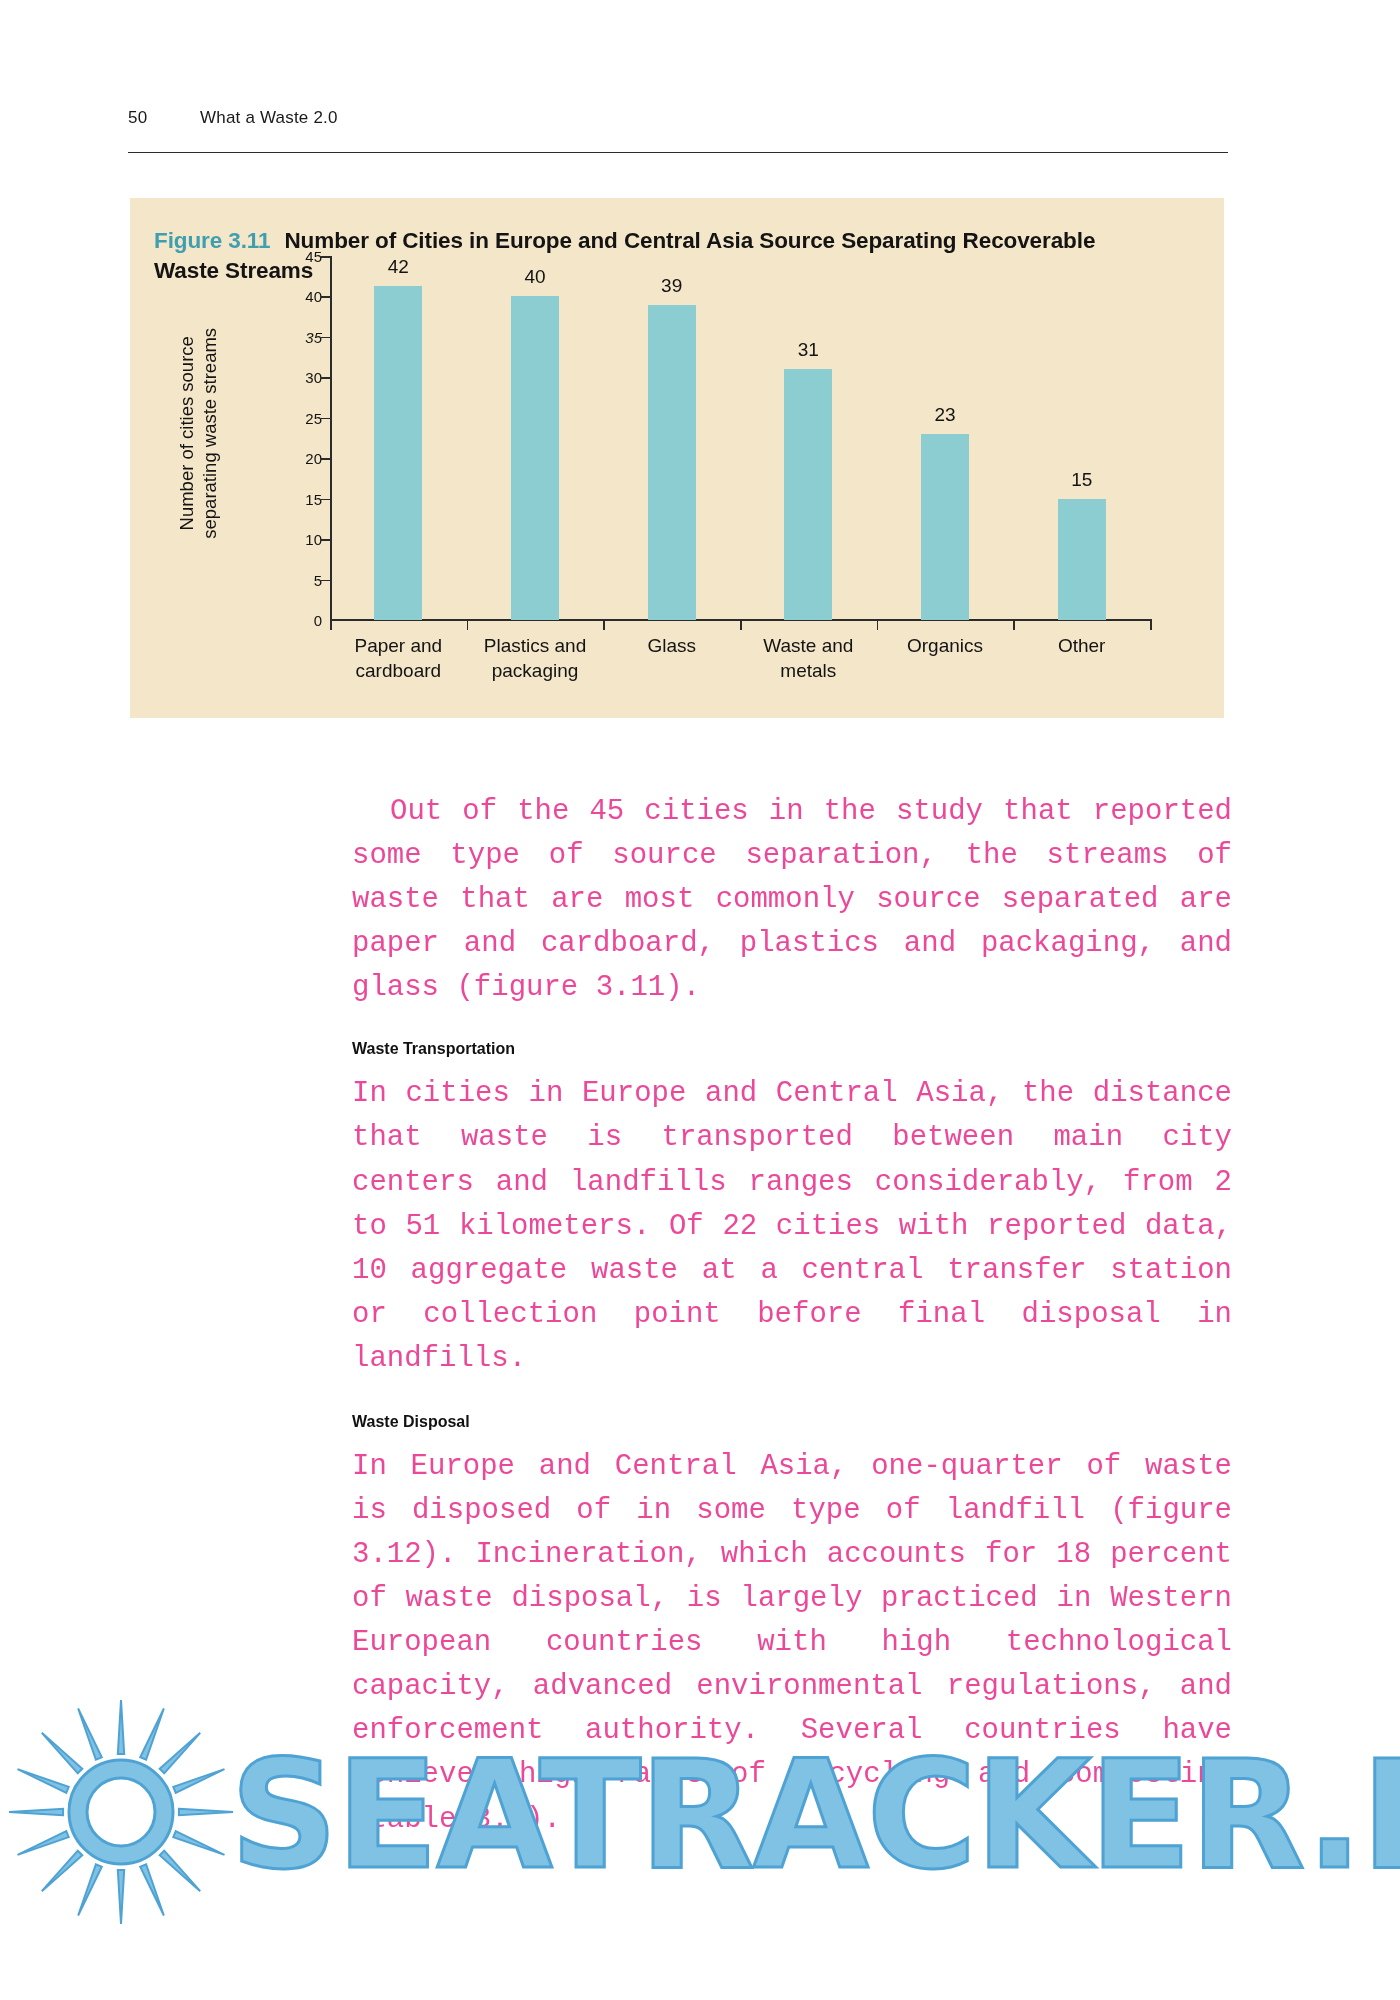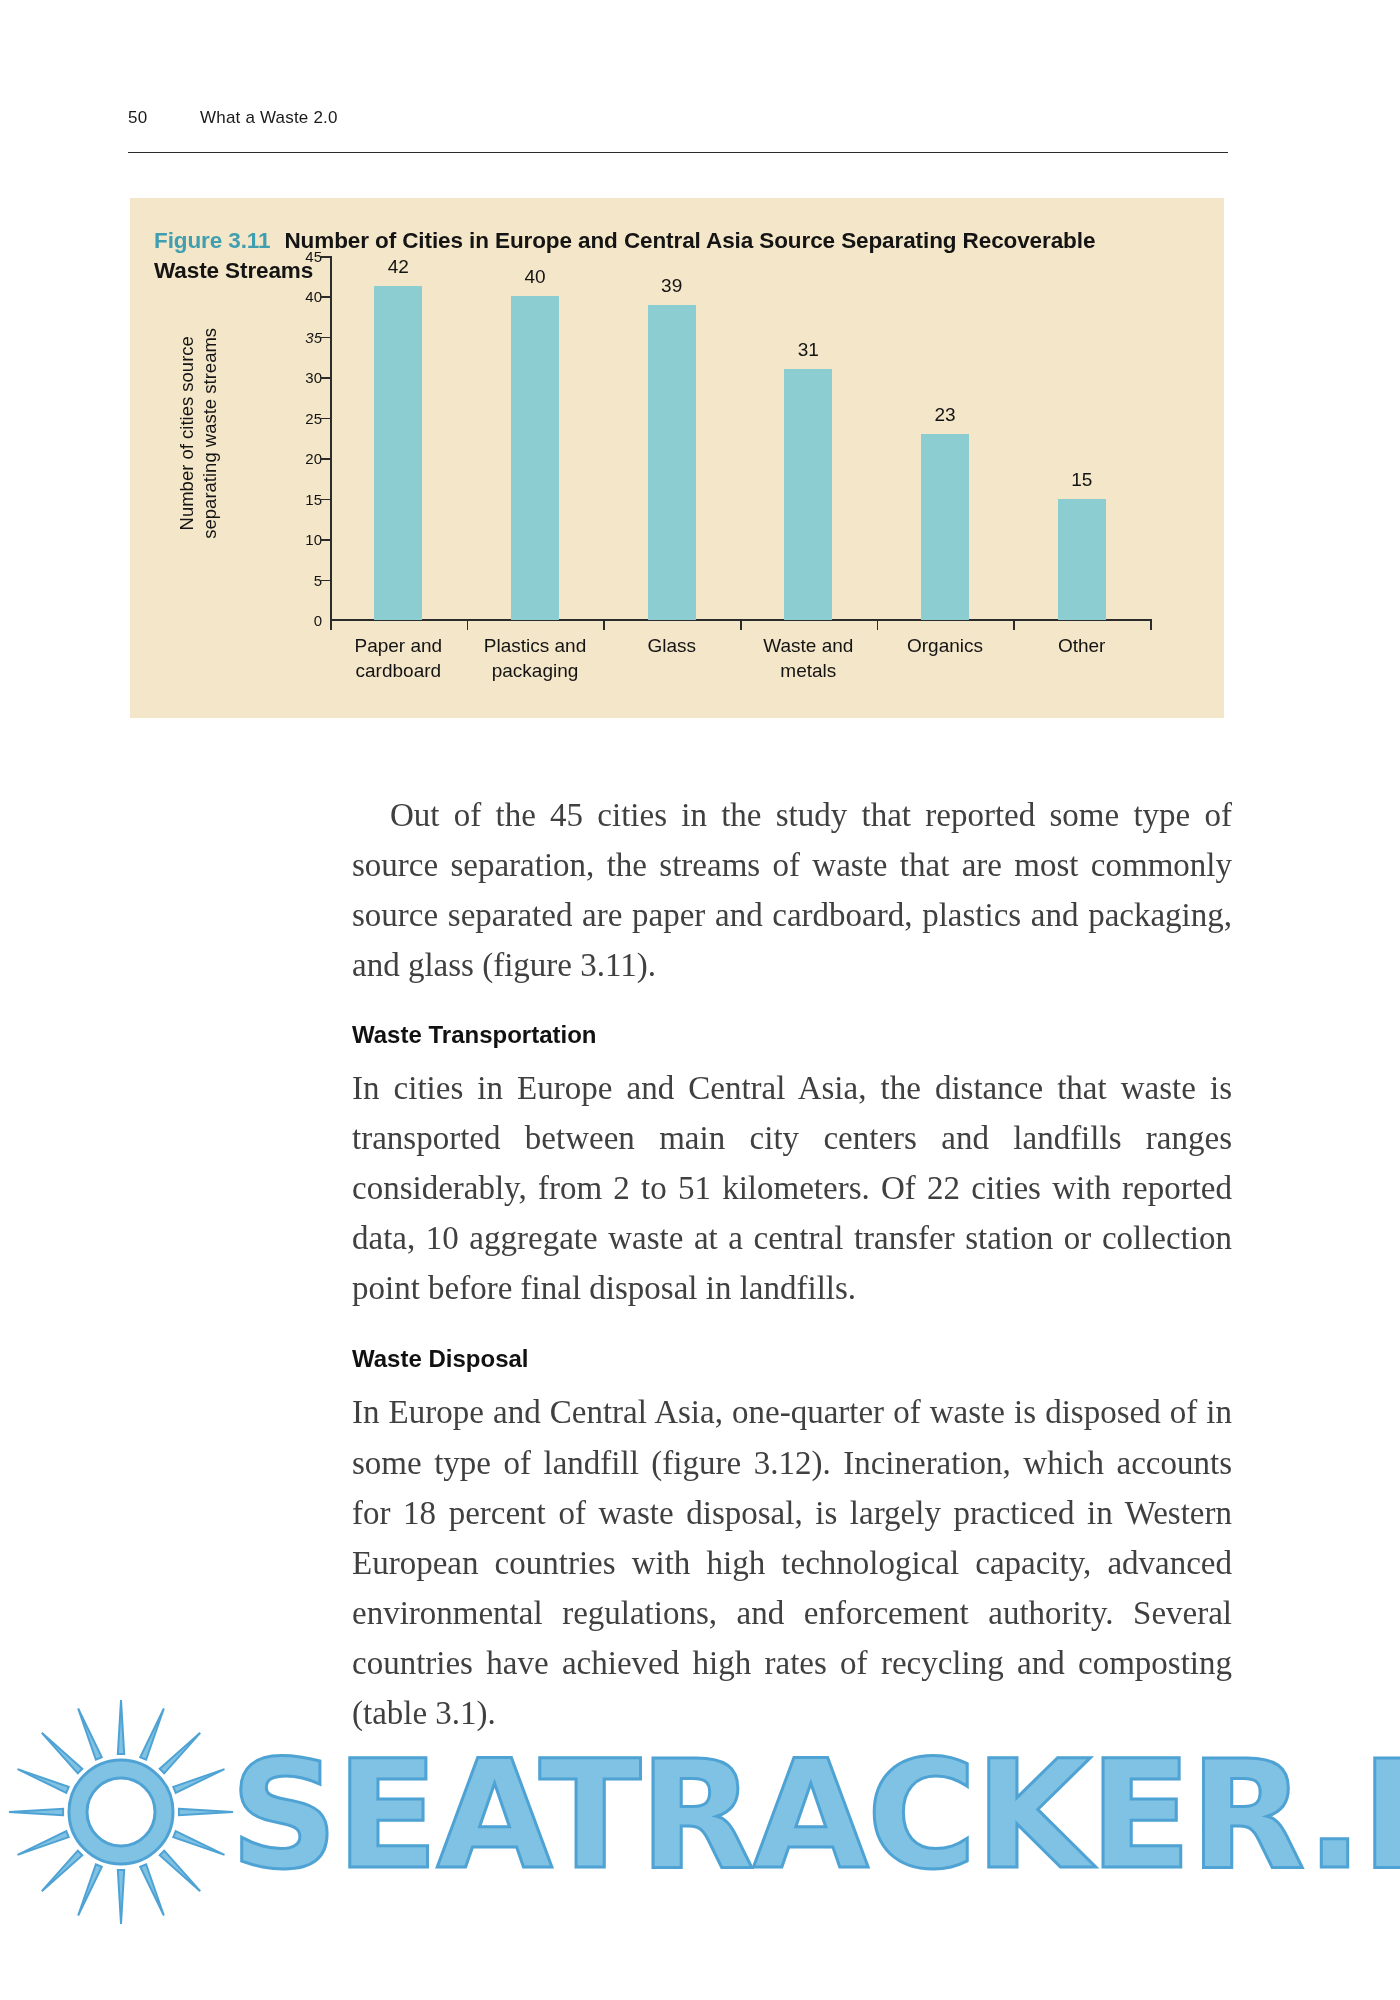--- a/index.html
+++ b/index.html
@@ -105,29 +105,29 @@
     flex:1 1 0; text-align:center;
     font-family:"Liberation Sans", sans-serif;
     font-size:19px; line-height:1.3; color:#141414;
   }
 
   
   .body{
     position:absolute; left:352px; top:790px; width:880px;
   }
   .para{
-    font-family:Liberation Serif, serif;
-    font-size:33px; line-height:1.52; color:#404040;
+    font-family:Liberation Mono, monospace;
+    font-size:29px; line-height:1.52; color:#ec4899;
     text-align:justify;
     margin:0 0 30px 0;
   }
   .para.indent{ text-indent:38px; }
   .subhead{
     font-family:"Liberation Sans", sans-serif;
-    font-weight:bold; font-size:24px; color:#111;
+    font-weight:bold; font-size:16px; color:#111;
     margin:0 0 14px 0;
   }
   .block{ margin-bottom:32px; }
 
   
   .watermark{
     position:absolute; left:0; bottom:38px; width:1400px; height:300px;
     display:flex; align-items:center; justify-content:flex-start;
     pointer-events:none;
   }

